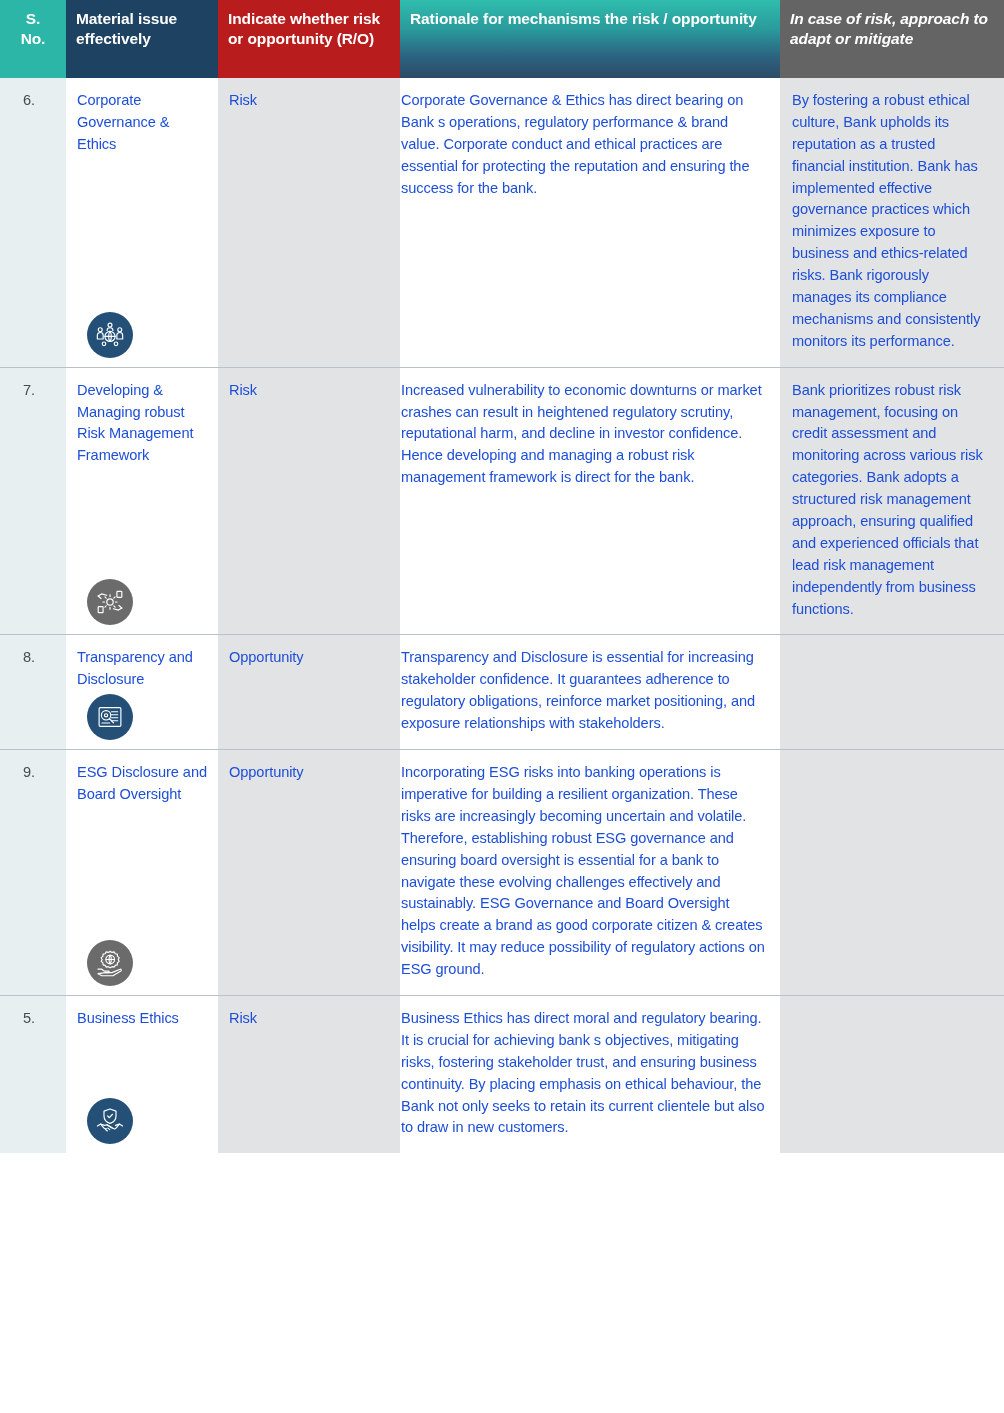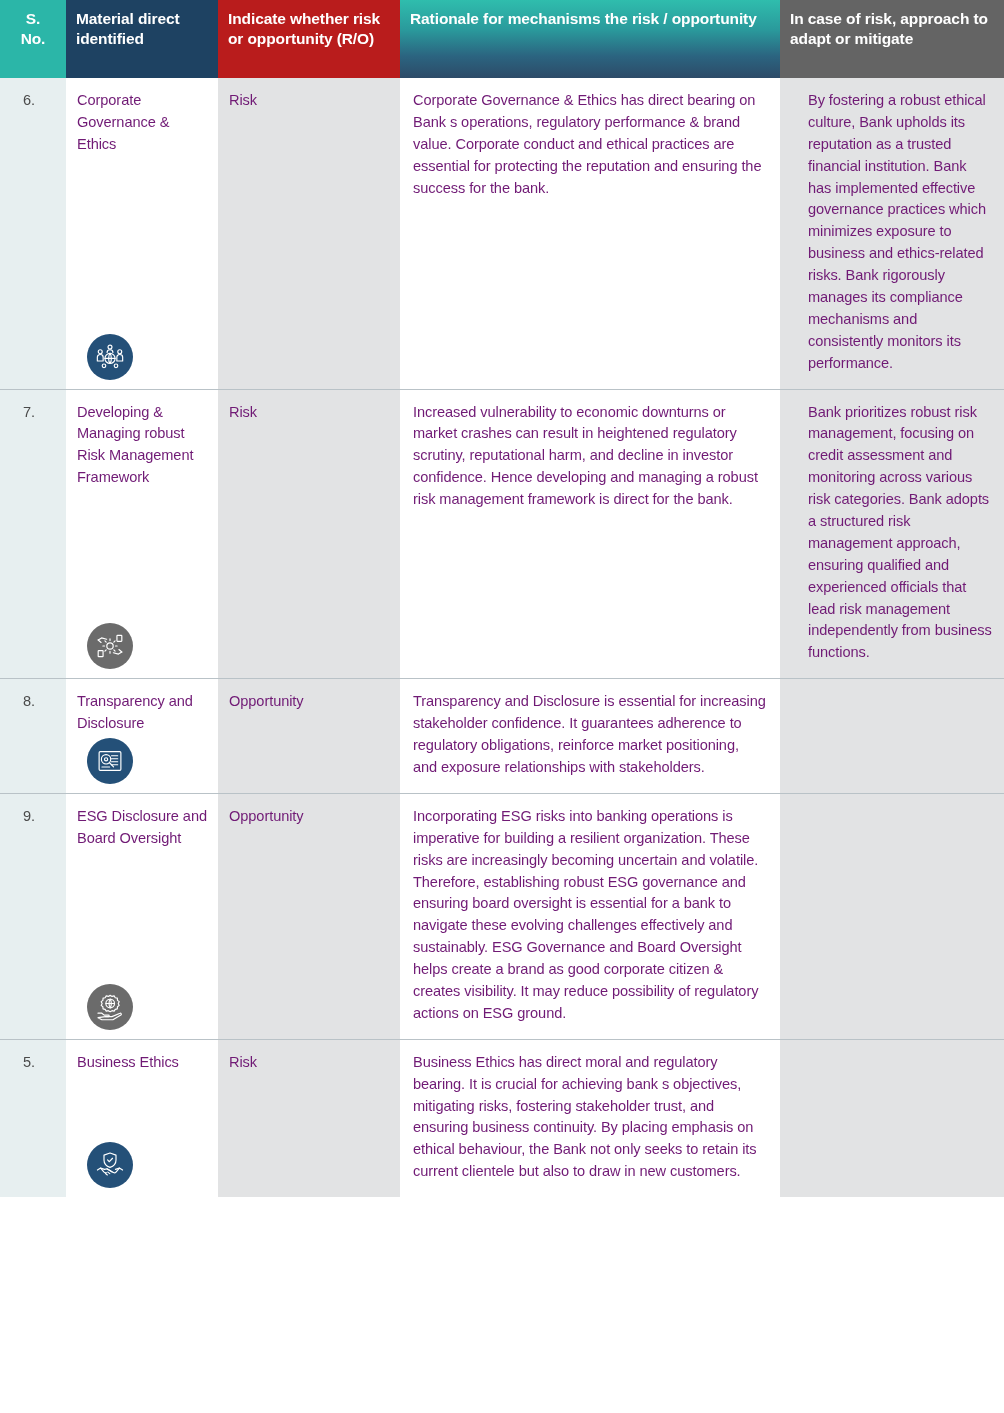--- a/index.html
+++ b/index.html
@@ -48,47 +48,47 @@
     background: #2bb6a8;
     text-align: center;
     padding-left: 4px;
     padding-right: 4px;
   }
   th.h-mat { background: #1e4262; }
   th.h-ro  { background: #b91c1c; }
   th.h-rat {
     background: linear-gradient(180deg, #2fbdad 0%, #2a9a9c 38%, #2b6480 72%, #2d4b68 100%);
   }
-  th.h-mit { background: #646464; }
+  th.h-mit { background: #646464; font-style: italic; }
 
   
   tbody td {
     vertical-align: top;
     font-size: 14.6px;
     line-height: 1.50;
-    color: #701a75;
+    color: #1d4ed8;
     padding: 12px 11px 14px 11px;
     border-bottom: 1px solid #b9c2c7;
     letter-spacing: -0.08px;
   }
 
   td.c-no {
     background: #e7eff0;
     text-align: center;
     padding-left: 2px;
     padding-right: 10px;
     color: #4a4a4a;
   }
   td.c-mat {
     background: #ffffff;
     position: relative;
   }
   td.c-ro  { background: #e2e3e4; }
-  td.c-rat { background: #ffffff; padding-left: 13px; padding-right: 14px; }
-  td.c-mit { background: #e2e3e4; padding-left: 28px; padding-right: 12px; }
+  td.c-rat { background: #ffffff; padding-left: 1px; padding-right: 14px; }
+  td.c-mit { background: #e2e3e4; padding-left: 12px; padding-right: 12px; }
 
   tbody tr:last-child td { border-bottom: none; }
 
   .mat-label { display: block; }
 
   
   .icon-wrap {
     position: absolute;
     left: 21px;
     bottom: 9px;
@@ -124,21 +124,21 @@
         <col class="c-rat">
         <col class="c-mit">
     </colgroup>
 
     <thead>
       <tr>
         <th class="h-no">
           <span>S.</span><br>
           <span>No.</span>
         </th>
-        <th class="h-mat">Material direct identified</th>
+        <th class="h-mat">Material issue effectively</th>
         <th class="h-ro">Indicate whether risk or opportunity (R/O)</th>
         <th class="h-rat">Rationale for mechanisms the risk / opportunity</th>
         <th class="h-mit">In case of risk, approach to adapt or mitigate</th>
       </tr>
     </thead>
 
     <tbody id="matrix-body">
         <tr>
           <td class="c-no">6.</td>
           <td class="c-mat">

